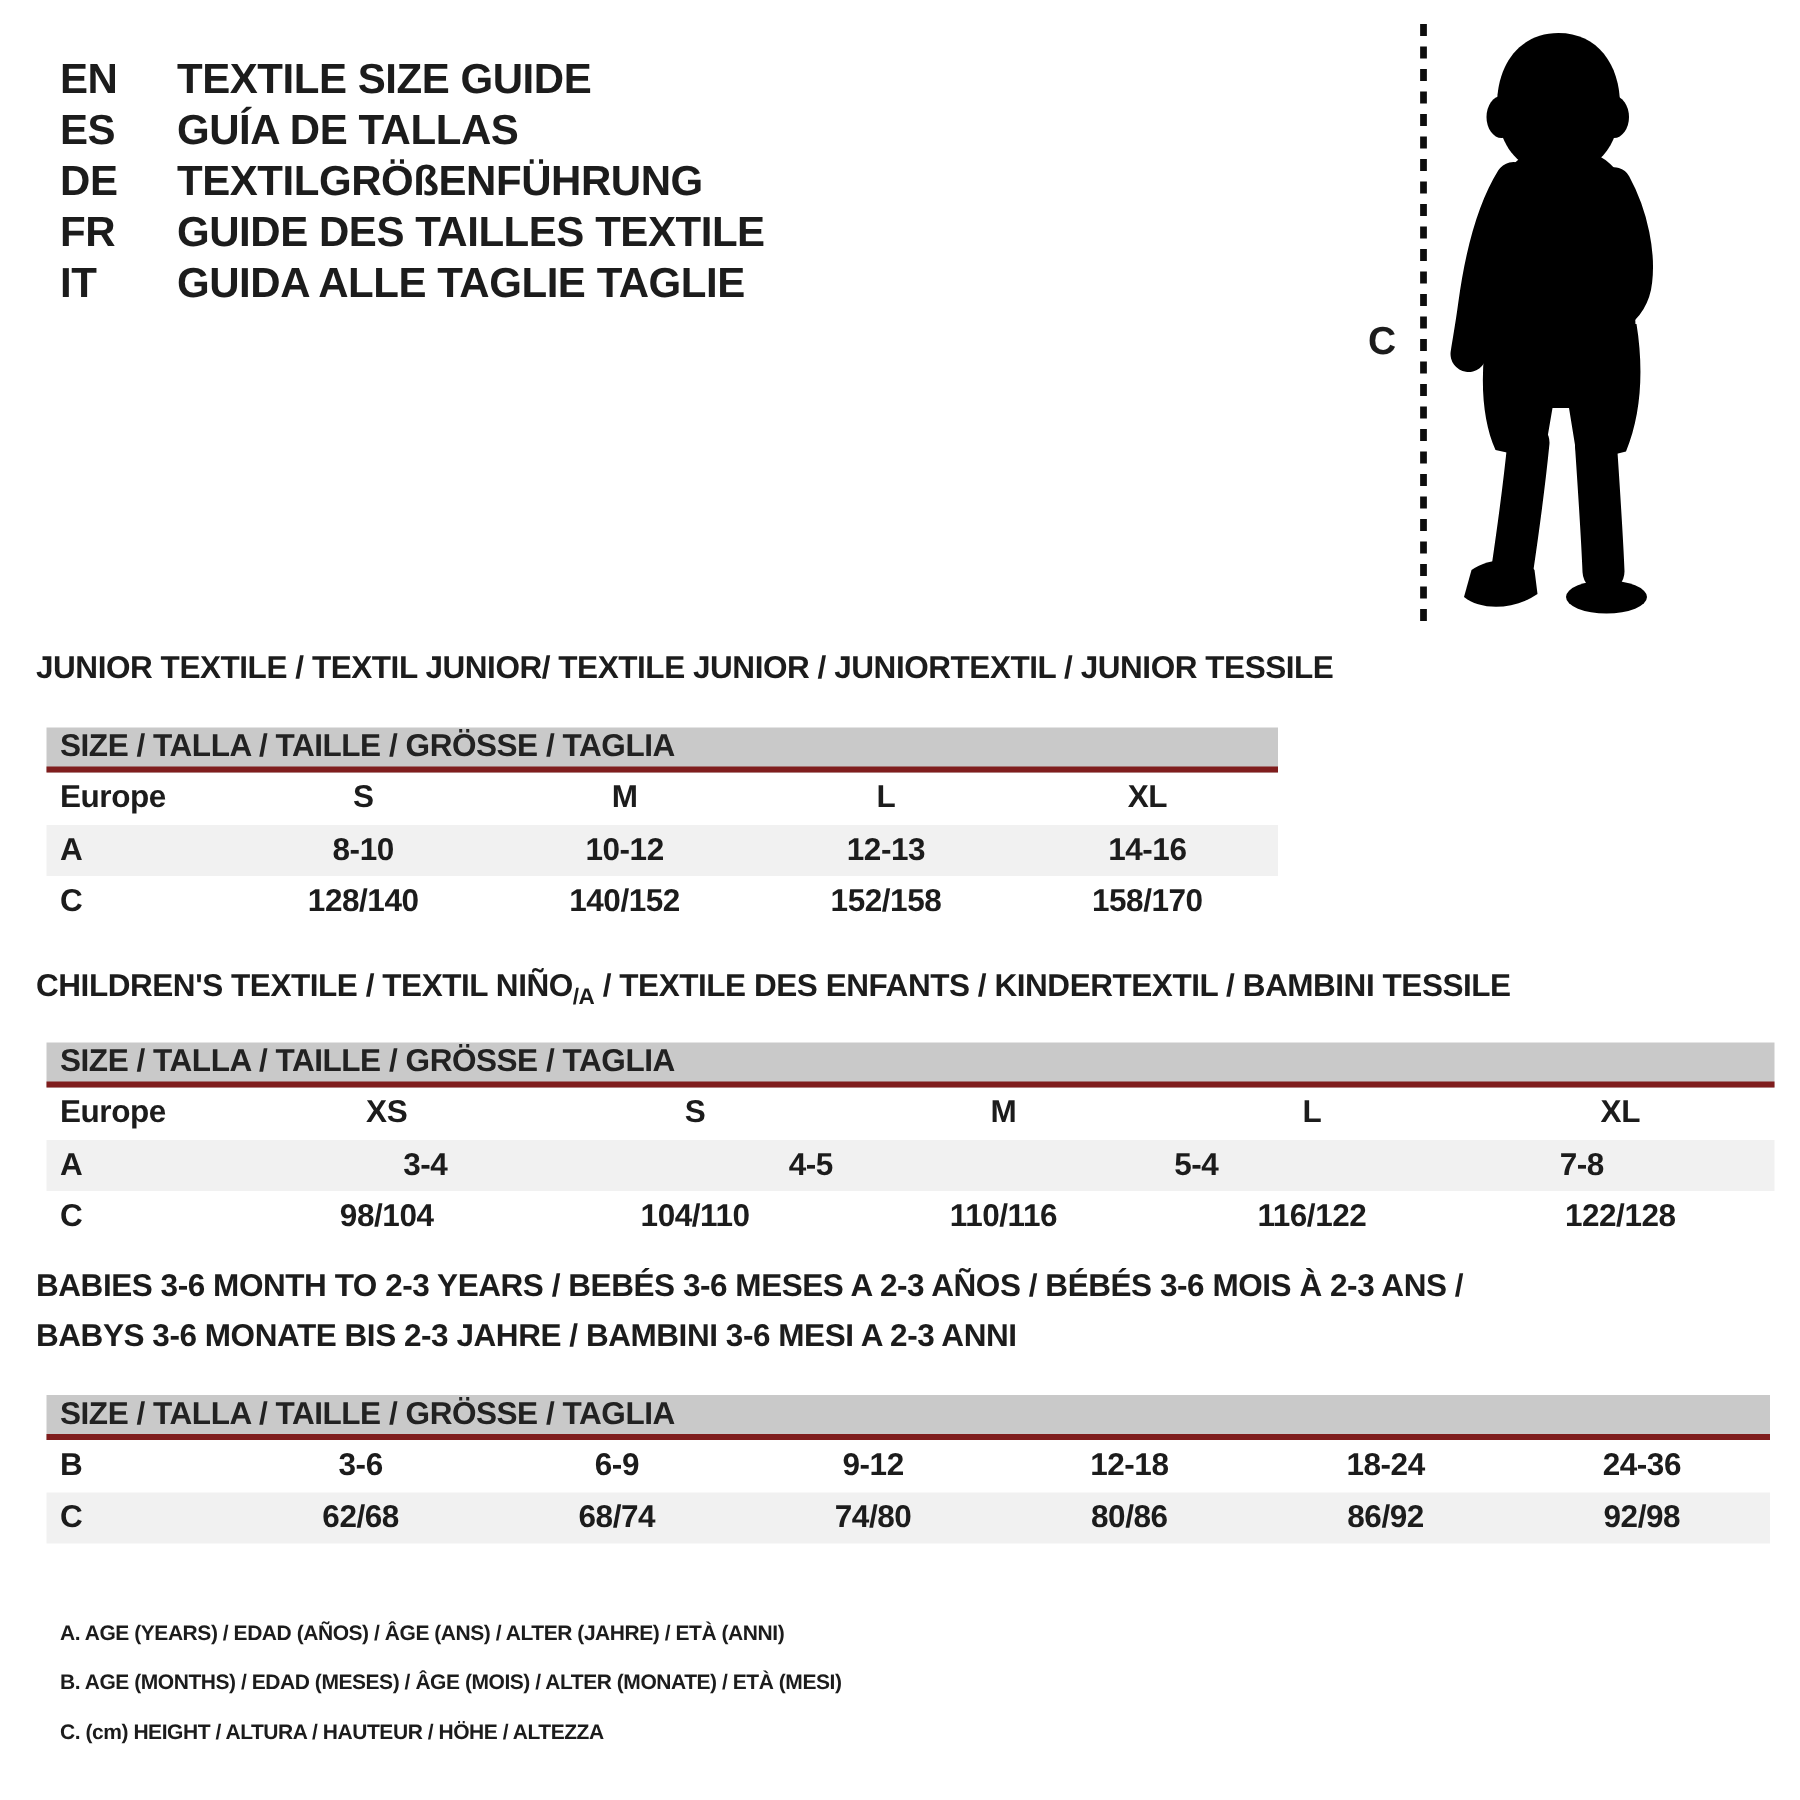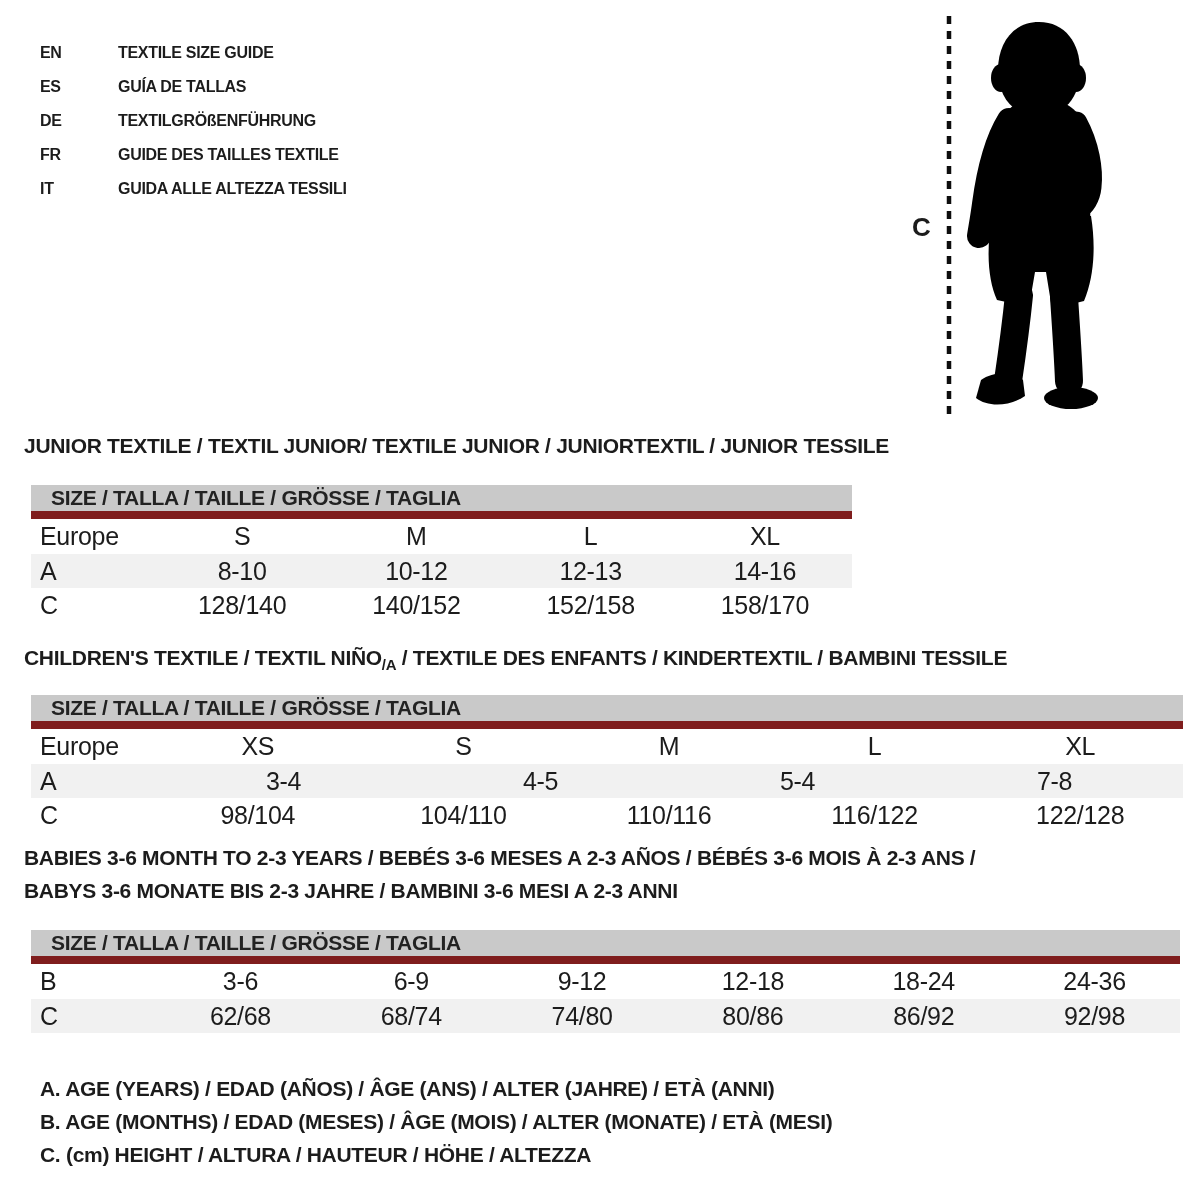--- a/index.html
+++ b/index.html
@@ -7,50 +7,50 @@
     width:1200px;height:1200px;
     background:#ffffff;
     font-family:"Liberation Sans", sans-serif;
     color:var(--text,#1c1c1c);
     -webkit-font-smoothing:antialiased;
   }
   .page{position:relative;width:1200px;height:1200px;overflow:hidden;background:#fff;}
 
   
   .lang-list{position:absolute;left:40px;top:36px;}
-  .lang-row{display:flex;height:34px;line-height:34px;font-weight:bold;font-size:16px;letter-spacing:-0.3px;}
+  .lang-row{display:flex;height:34px;line-height:34px;font-weight:bold;font-size:28px;letter-spacing:-0.3px;}
   .lang-code{width:78px;flex:0 0 78px;}
   .lang-label{white-space:nowrap;}
 
   
   .dash-line{position:absolute;left:944px;top:14px;}
   .measure-c{position:absolute;left:912px;top:212px;font-size:26px;font-weight:bold;}
   .baby{position:absolute;left:963px;top:12px;}
 
   
   .stitle{position:absolute;left:24px;font-weight:bold;font-size:21px;letter-spacing:-0.3px;white-space:nowrap;line-height:26px;}
   .stitle .subsm{font-size:15px;vertical-align:-5px;}
 
   
   .size-table{position:absolute;left:31px;}
   .tbar{
     background:var(--header-bar-bg,#c9c9c9);
-    border-bottom:8px solid #7f1d1d;
+    border-bottom:4px solid #7f1d1d;
     height:26px;line-height:26px;
     font-weight:bold;font-size:21px;letter-spacing:-0.3px;
-    padding-left:20px;color:#222;
+    padding-left:9px;color:#222;
   }
-  .trow{display:flex;height:34.5px;line-height:34.5px;font-weight:normal;font-size:25px;letter-spacing:-0.3px;}
+  .trow{display:flex;height:34.5px;line-height:34.5px;font-weight:bold;font-size:21px;letter-spacing:-0.3px;}
   .trow.shaded{background:var(--shaded-row-bg,#f1f1f1);}
   .rlabel{flex:0 0 115px;padding-left:9px;}
   .cell{flex:1;text-align:center;}
 
   
   .legend{position:absolute;left:40px;top:1072px;}
-  .legend-line{height:33px;line-height:33px;font-weight:bold;font-size:21px;letter-spacing:-0.3px;white-space:nowrap;}
+  .legend-line{height:33px;line-height:33px;font-weight:bold;font-size:14px;letter-spacing:-0.3px;white-space:nowrap;}
 </style>
 </head>
 <body>
 
 <div class="page">
 
   <div class="lang-list">
     <div class="lang-row">
       <span class="lang-code">EN</span>
       <span class="lang-label">TEXTILE SIZE GUIDE</span>
@@ -62,21 +62,21 @@
     <div class="lang-row">
       <span class="lang-code">DE</span>
       <span class="lang-label">TEXTILGRÖßENFÜHRUNG</span>
     </div>
     <div class="lang-row">
       <span class="lang-code">FR</span>
       <span class="lang-label">GUIDE DES TAILLES TEXTILE</span>
     </div>
     <div class="lang-row">
       <span class="lang-code">IT</span>
-      <span class="lang-label">GUIDA ALLE ALTEZZA TESSILI</span>
+      <span class="lang-label">GUIDA ALLE TAGLIE TAGLIE</span>
     </div>
   </div>
 
   <div class="dash-line">
     <svg width="10" height="404" aria-hidden="true">
       <line x1="5" y1="2" x2="5" y2="402" stroke="#0d0d0d" stroke-width="4.5" stroke-dasharray="8 7"></line>
     </svg>
   </div>
   <div class="measure-c">C</div>
   <div class="baby">

